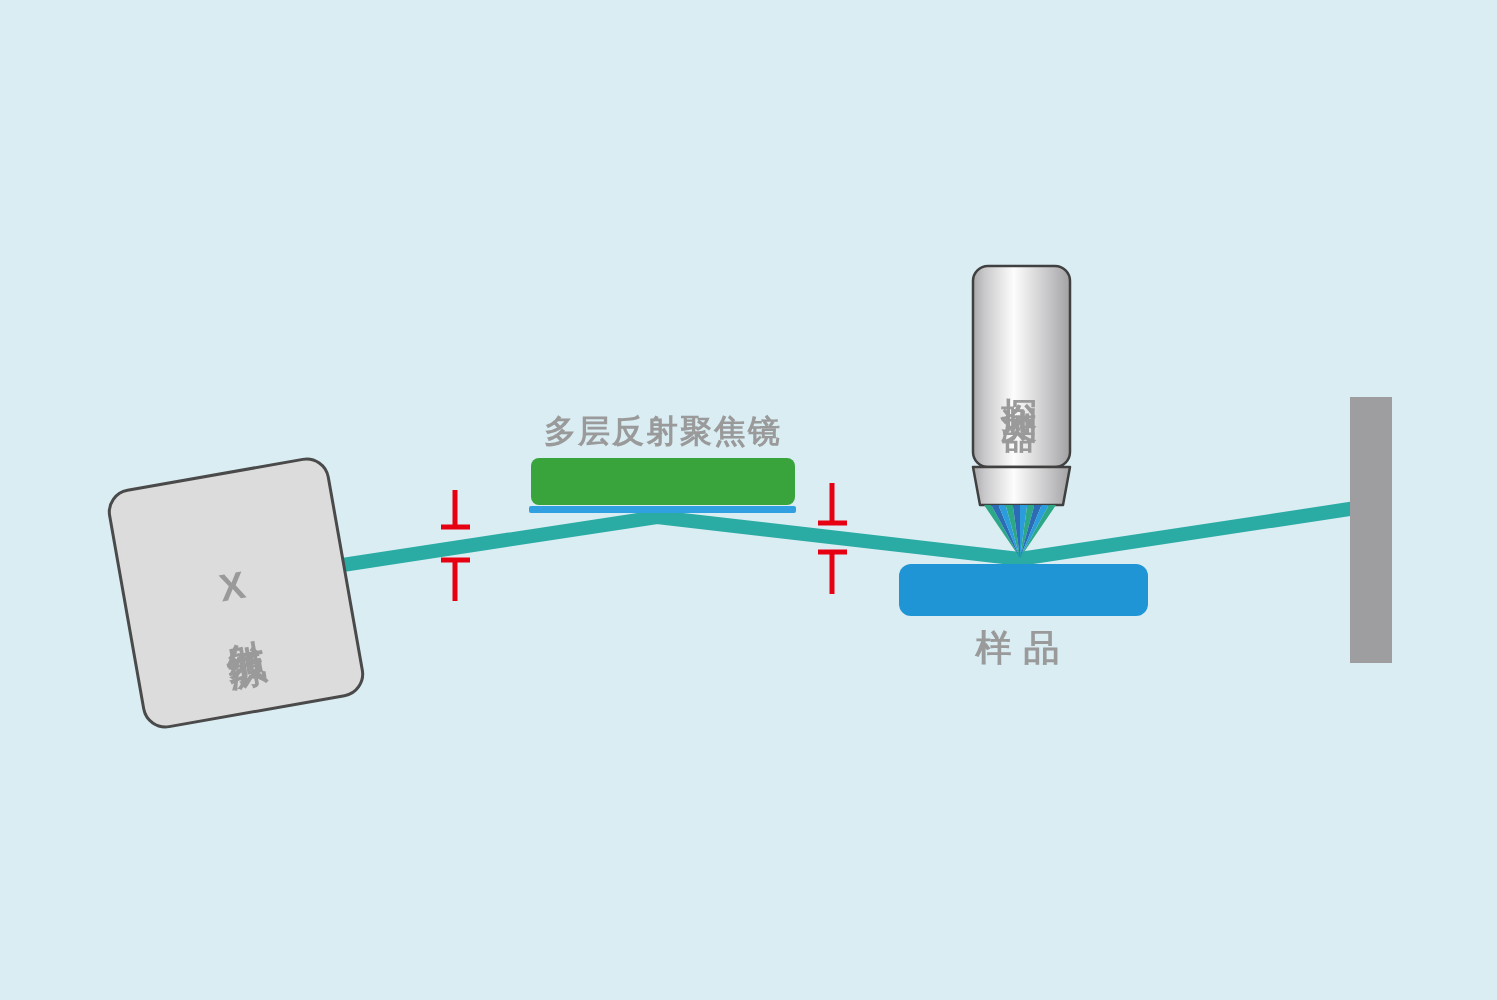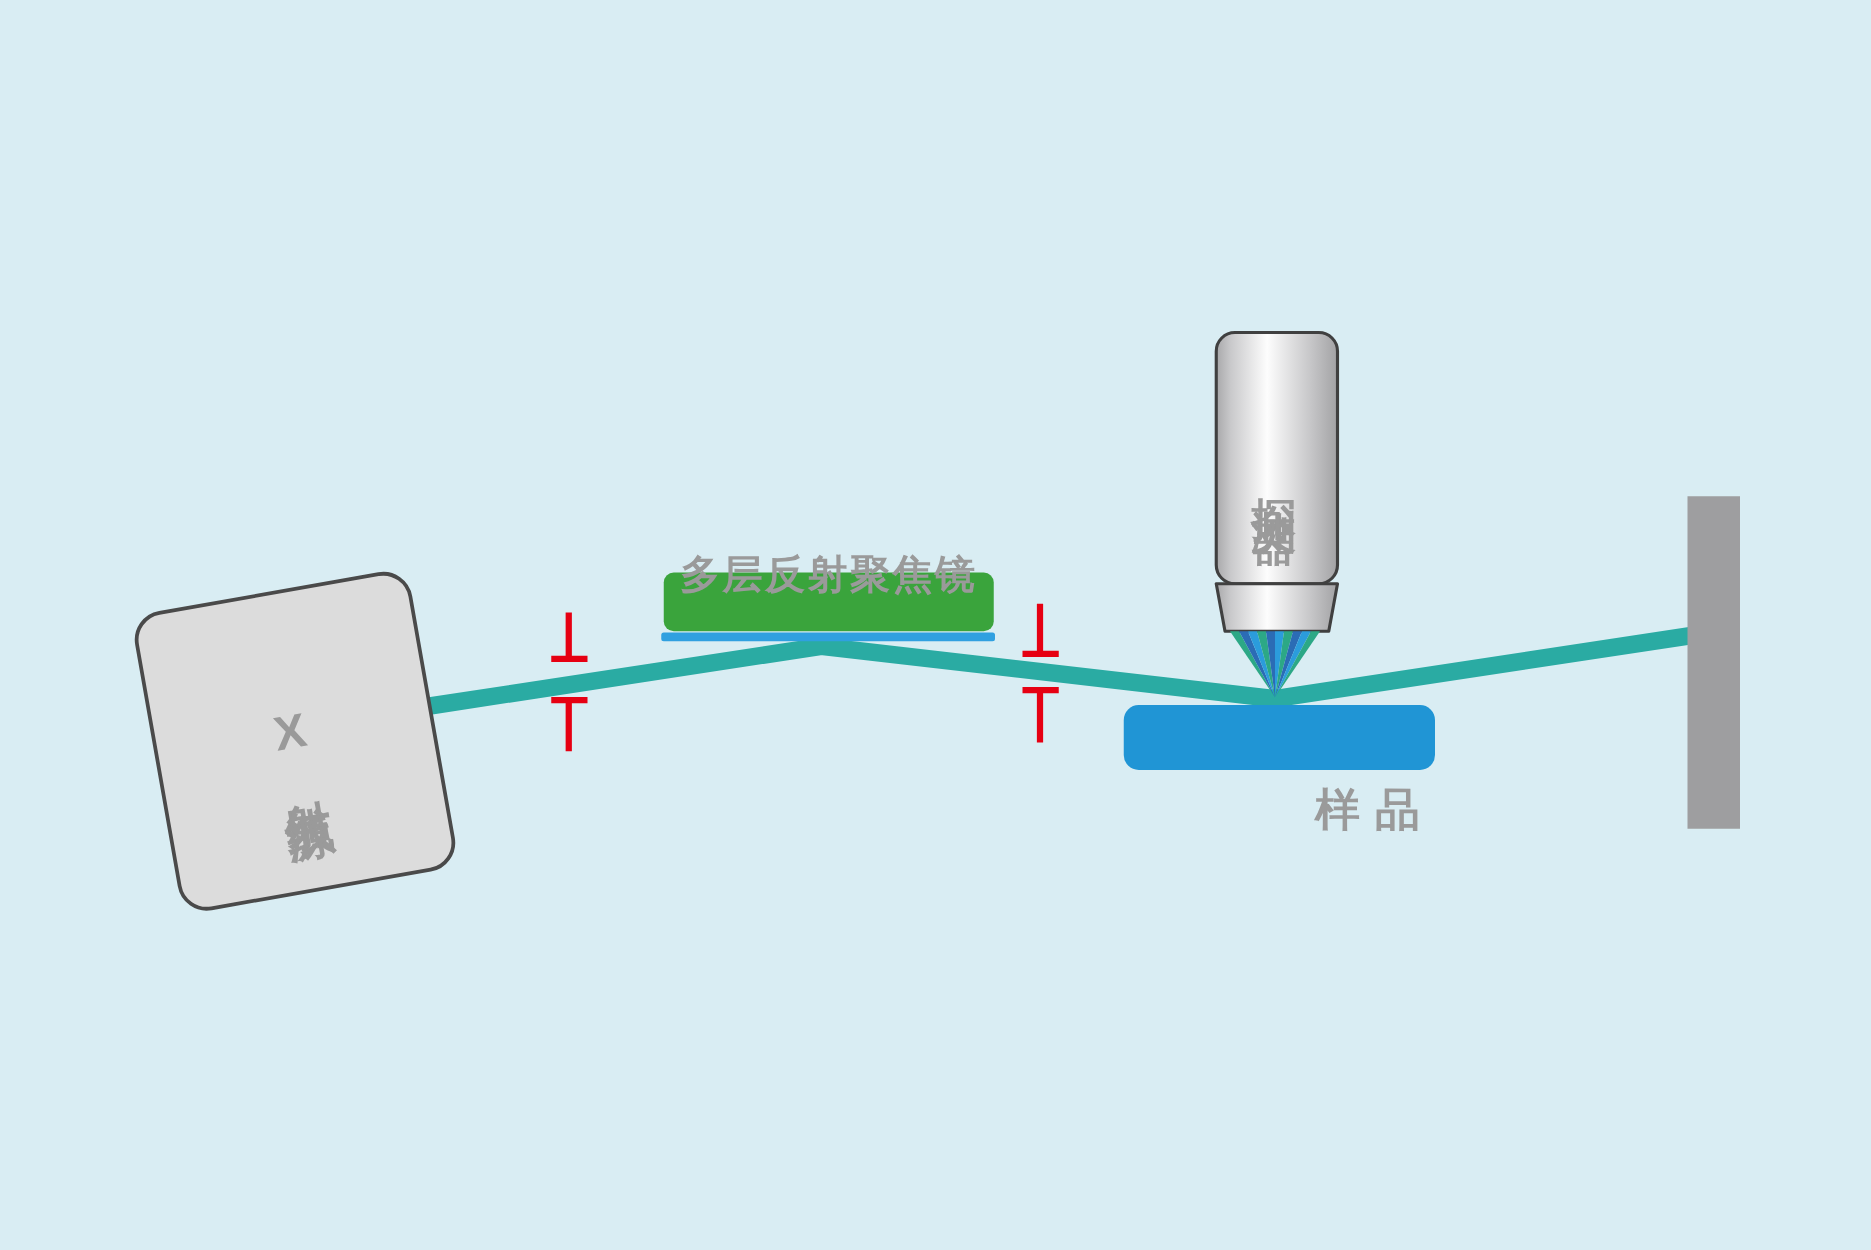--- a/index.html
+++ b/index.html
@@ -16,25 +16,24 @@
     color:#9a9a9a;
     font-family:"Liberation Sans","DejaVu Sans",sans-serif;
     font-weight:600;
     user-select:none;
   }
   .label-mirror{
     left:531px;top:410px;width:264px;
     text-align:center;
     font-size:32px;letter-spacing:2px;
     white-space:nowrap;
-    margin-top:28px;
   }
   .label-sample{
     left:899px;top:624px;width:249px;
-    text-align:right;
+    text-align:center;
     font-size:36px;letter-spacing:12px;
   }
   .label-vertical{
     writing-mode:vertical-rl;
     text-orientation:upright;
   }
   .label-detector{
     left:999px;top:304px;width:44px;height:160px;
     font-size:36px;letter-spacing:10px;
     text-align:center;

